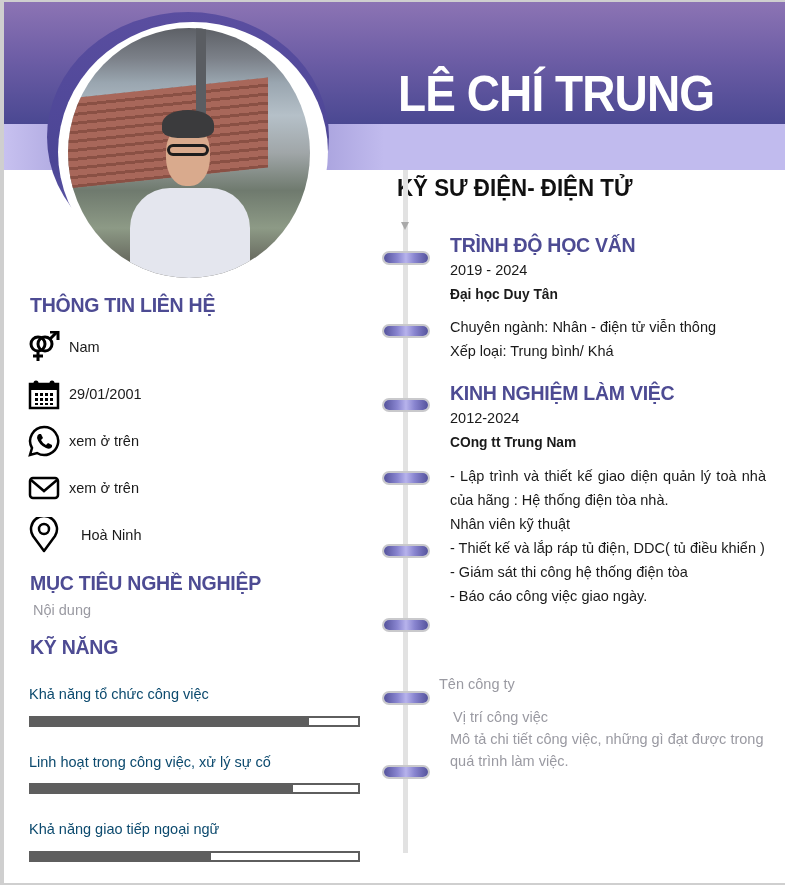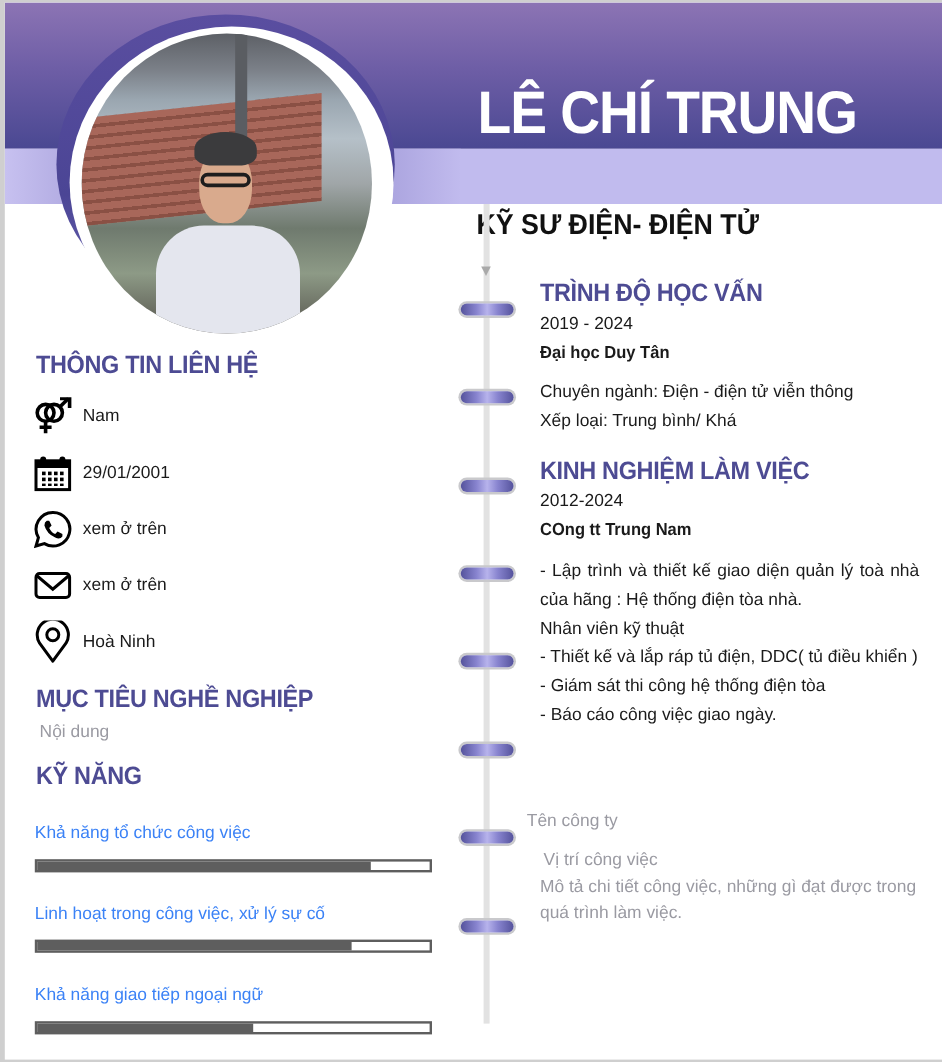--- a/index.html
+++ b/index.html
@@ -65,21 +65,21 @@
     border: 3px solid #1d1d1d; border-radius: 6px; background: transparent;
   }
   .sec-title {
     position: absolute; color: #4d4b93; font-weight: bold; font-size: 21px; letter-spacing: -0.3px;
     transform: scaleX(0.93); transform-origin: left center; white-space: nowrap;
   }
   .contact-row { position: absolute; left: 24px; height: 34px; display: flex; align-items: center; justify-content: space-between; }
   .contact-icon { width: 32px; height: 32px; display: flex; align-items: center; justify-content: center; }
   .contact-text { margin-left: 9px; font-size: 14.5px; color: #1a1a1a; }
   .placeholder { position: absolute; font-size: 14.5px; color: #9a9aa2; }
-  .skill-label { position: absolute; left: 25px; font-size: 14.5px; color: #3b82f6; }
+  .skill-label { position: absolute; left: 25px; font-size: 14.5px; color: #0c4a6e; }
   .skill-bar {
     position: absolute; left: 25px; width: 331px; height: 11px; background: #ffffff;
     border: 2px solid #5e5e5e;
   }
   .skill-fill { position: absolute; left: 0; top: 0; height: 100%; background: #5e5e5e; }
 
   
   .spine { position: absolute; left: 399px; top: 168px; width: 5px; height: 683px; background: #e2e2e2; }
   .spine-tip {
     position: absolute; left: 397px; top: 220px; width: 0; height: 0;
@@ -192,21 +192,21 @@
   <div class="contact-row" style="top:469px;">
     <span class="contact-icon">
       <svg width="32" height="32" viewBox="0 0 32 32">
         <rect x="2" y="6" width="28" height="20" rx="3" fill="none" stroke="#000" stroke-width="2.5"></rect>
         <polyline points="3,8 16,19 29,8" fill="none" stroke="#000" stroke-width="2.5"></polyline>
       </svg>
     </span>
     <span class="contact-text">xem ở trên</span>
   </div>
 
-  <div class="contact-row" style="top:516px;">
+  <div class="contact-row" style="top:516px;gap:12px;">
     <span class="contact-icon">
       <svg width="32" height="36" viewBox="0 0 32 36">
         <path d="M16 34 L5 19 A13 13 0 1 1 27 19 Z" fill="none" stroke="#000" stroke-width="2.5" stroke-linejoin="round"></path>
         <circle cx="16" cy="12" r="5" fill="none" stroke="#000" stroke-width="2.5"></circle>
       </svg>
     </span>
     <span class="contact-text">Hoà Ninh</span>
   </div>
 
   <div class="sec-title" style="left:26px; top:569px;">MỤC TIÊU NGHỀ NGHIỆP</div>
@@ -233,21 +233,21 @@
   <div class="ring" style="top:398px;"></div>
   <div class="ring" style="top:471px;"></div>
   <div class="ring" style="top:544px;"></div>
   <div class="ring" style="top:618px;"></div>
   <div class="ring" style="top:691px;"></div>
   <div class="ring" style="top:765px;"></div>
 
   <div class="sec-title" style="left:446px; top:231px;">TRÌNH ĐỘ HỌC VẤN</div>
   <div class="r-text" style="top:260px;">2019 - 2024</div>
   <div class="r-text r-bold" style="top:284px;">Đại học Duy Tân</div>
-  <div class="r-text" style="top:317px;">Chuyên ngành: Điện - điện tử viễn thông</div>
+  <div class="r-text" style="top:317px;">Chuyên ngành: Nhân - điện tử viễn thông</div>
   <div class="r-text" style="top:341px;">Xếp loại: Trung bình/ Khá</div>
 
   <div class="sec-title" style="left:446px; top:379px;">KINH NGHIỆM LÀM VIỆC</div>
   <div class="r-text" style="top:408px;">2012-2024</div>
   <div class="r-text r-bold" style="top:432px;">COng tt Trung Nam</div>
 
   <div class="r-desc" style="top:462px;">
     <div>- Lập trình và thiết kế giao diện quản lý toà nhà của hãng : Hệ thống điện tòa nhà.</div>
     <div>Nhân viên kỹ thuật</div>
     <div>- Thiết kế và lắp ráp tủ điện, DDC( tủ điều khiển )</div>

